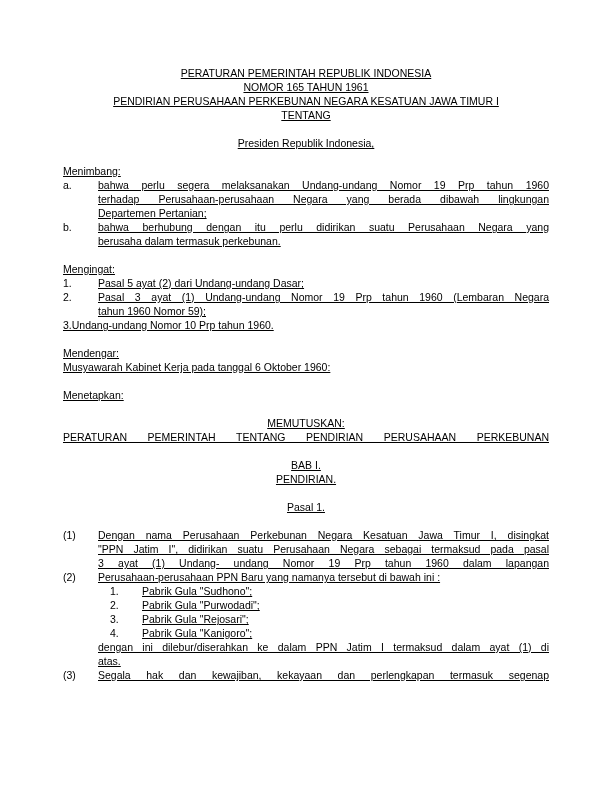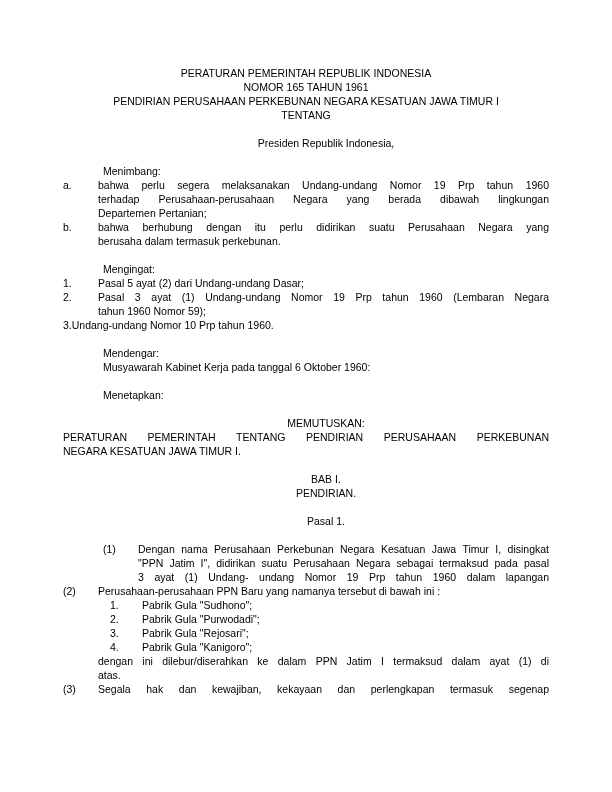--- a/index.html
+++ b/index.html
@@ -14,22 +14,22 @@
     box-sizing: border-box;
     padding: 66px 63px 0 63px;
     background: #ffffff;
     color: #000000;
     font-family: "Liberation Sans", sans-serif;
     font-size: 10.5px;
     line-height: 14px;
     overflow: hidden;
   }
   .block { position: relative; }
-  .gap1 { margin-top: 14px; margin-left: 40px; }
-  .line { min-height: 14px; white-space: normal; }
+  .gap1 { margin-top: 14px; }
+  .line { min-height: 14px; white-space: normal; text-decoration: underline; }
   .center .line { text-align: center; }
   .item1 { padding-left: 35px; }
   .item1 > .label { position: absolute; left: 0; top: 0; }
   .item2 { padding-left: 79px; }
   .item2 > .label { position: absolute; left: 47px; top: 0; }
   .cont { padding-left: 35px; }
   .line.just {
     text-align: justify;
     text-align-last: justify;
   }
@@ -82,21 +82,20 @@
         <div class="line">Musyawarah Kabinet Kerja pada tanggal 6 Oktober 1960:</div>
       </div>
       <div class="block left gap1">
         <div class="line">Menetapkan:</div>
       </div>
       <div class="block center gap1">
         <div class="line">MEMUTUSKAN:</div>
       </div>
       <div class="block left">
         <div class="line just">PERATURAN PEMERINTAH TENTANG PENDIRIAN PERUSAHAAN PERKEBUNAN</div>
-        <div class="line">NEGARA KESATUAN JAWA TIMUR I.</div>
       </div>
       <div class="block center gap1">
         <div class="line">BAB I.</div>
         <div class="line">PENDIRIAN.</div>
       </div>
       <div class="block center gap1">
         <div class="line">Pasal 1.</div>
       </div>
       <div class="block item1 gap1">
         <span class="label">(1)</span>

